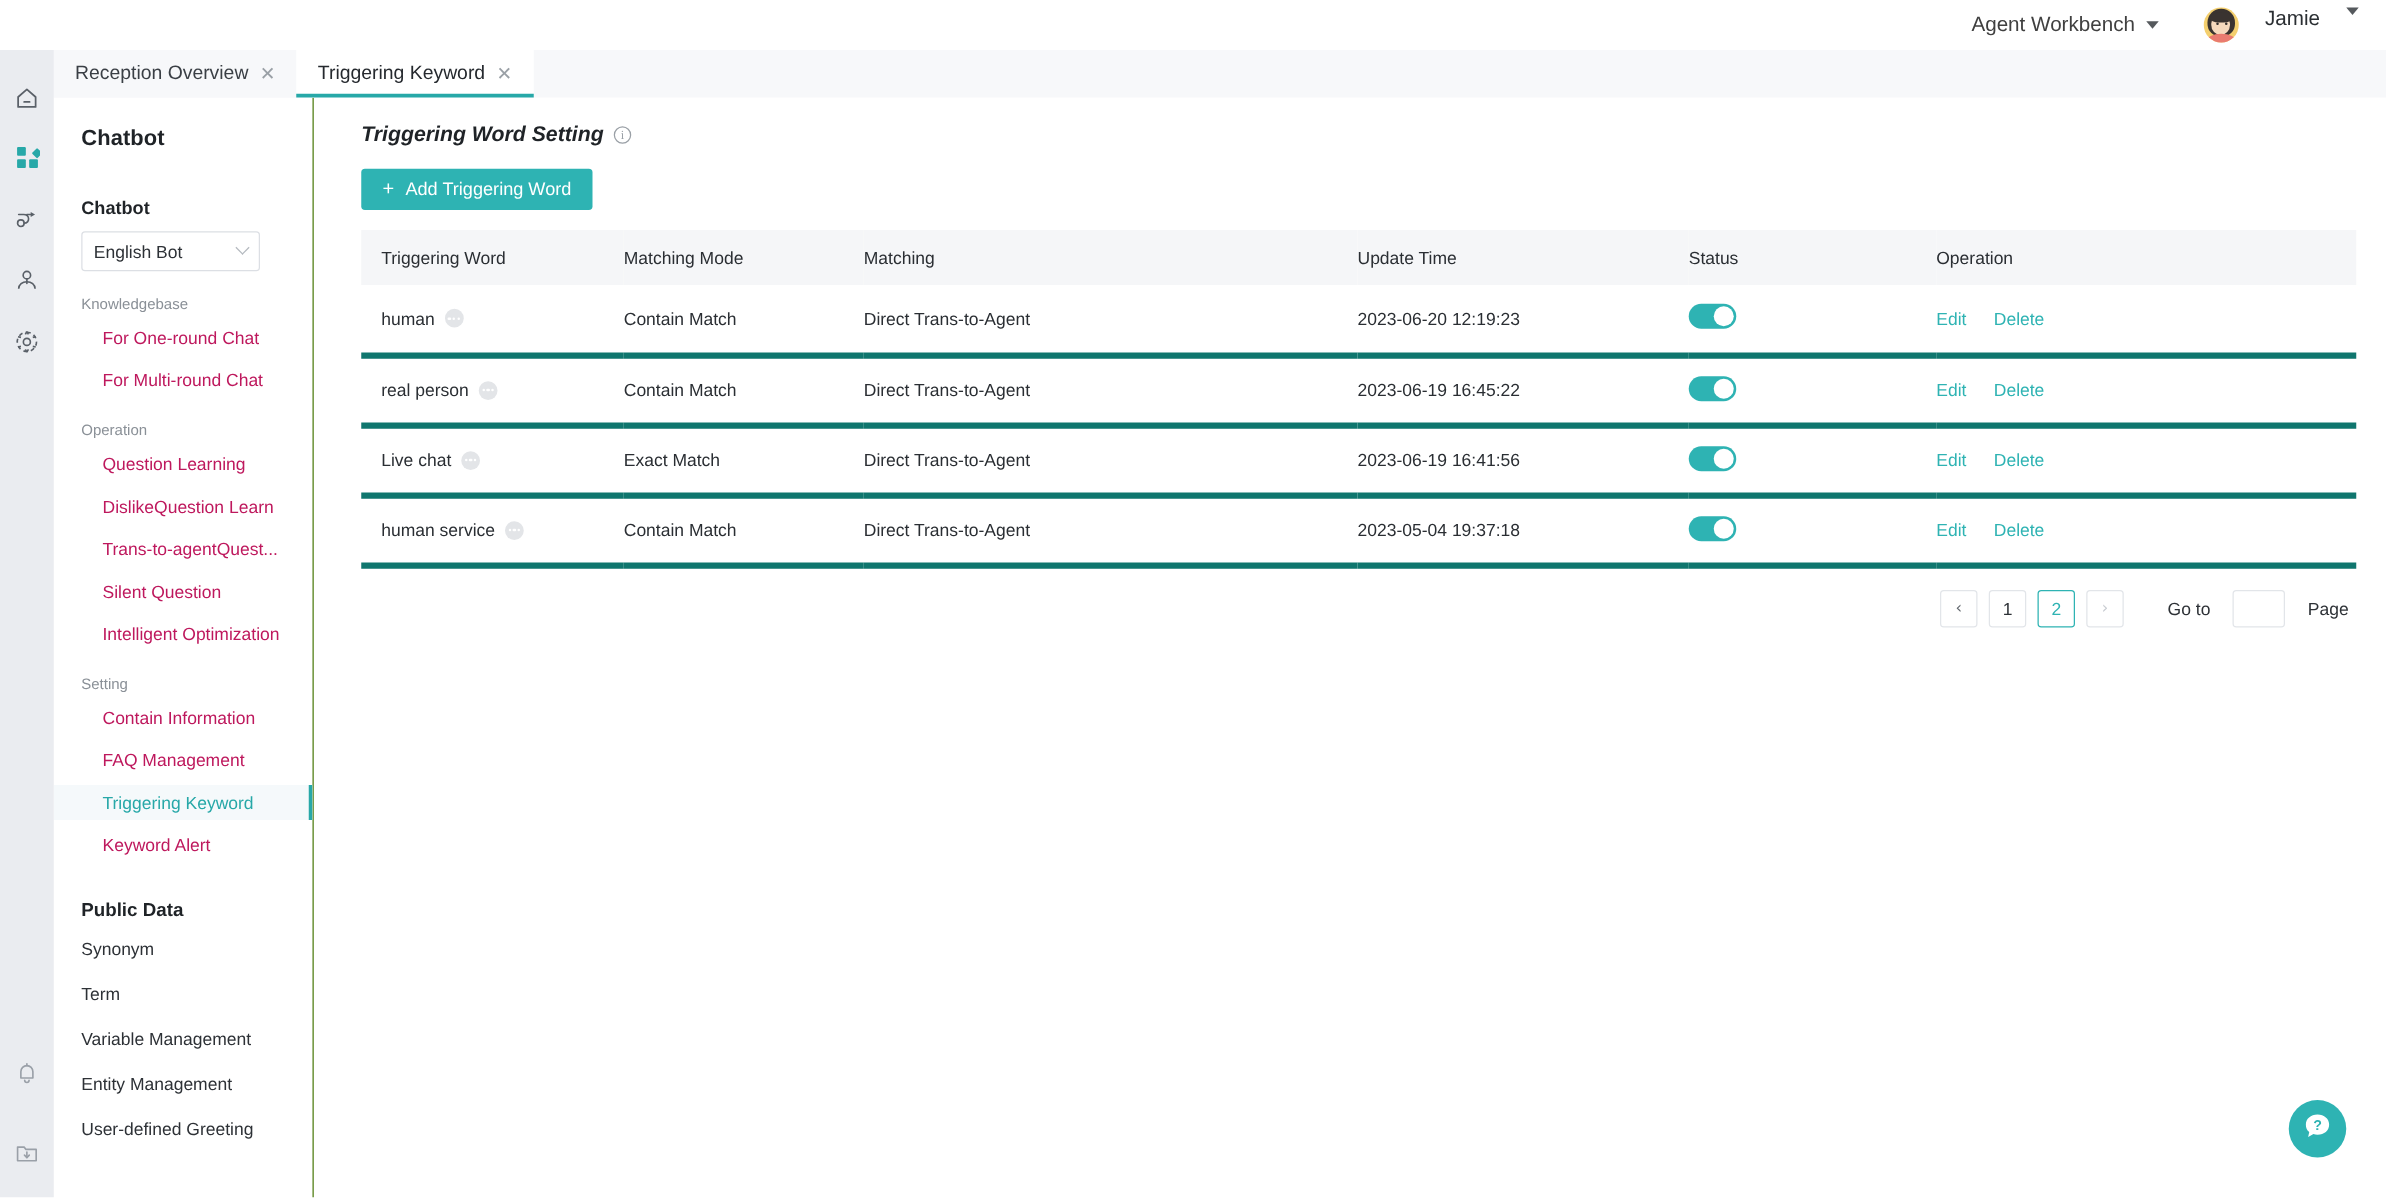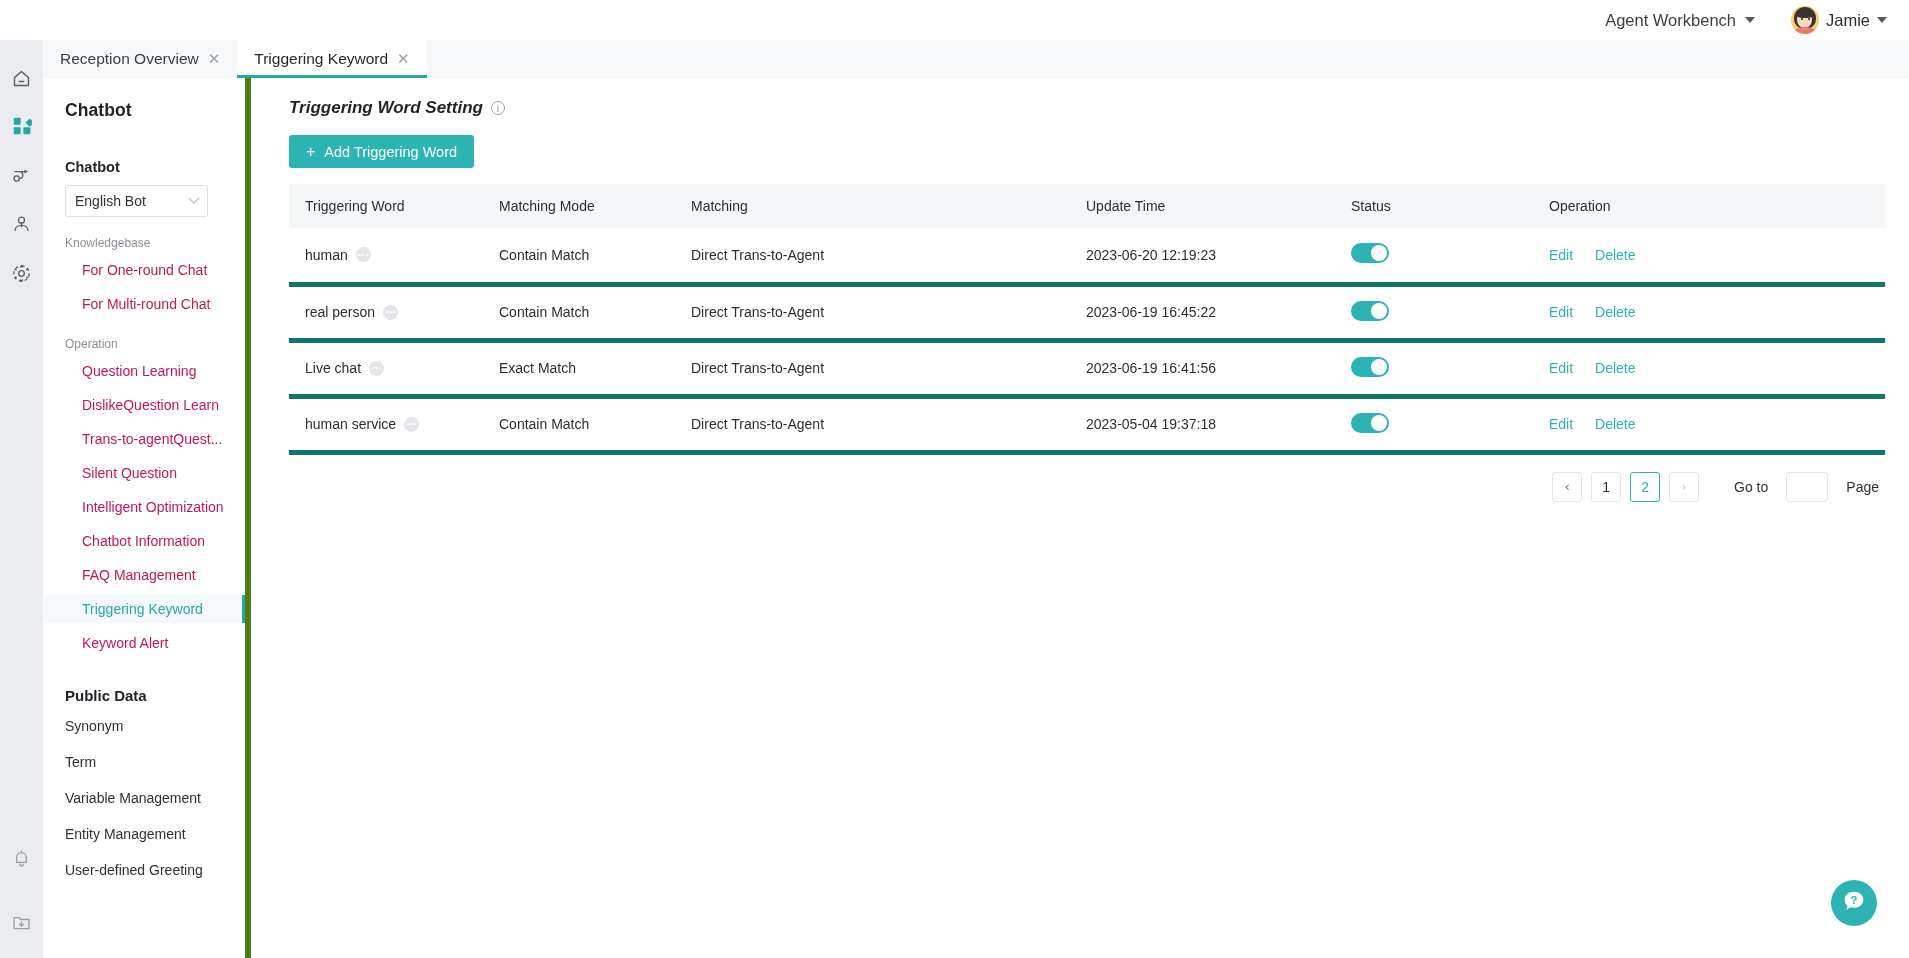--- a/index.html
+++ b/index.html
@@ -21,21 +21,21 @@
   .workbench {
     display: flex; align-items: center; gap: 9px;
     font-size: 16.5px; color: #404040; cursor: pointer;
     margin-right: 36px;
   }
   .caret {
     width: 0; height: 0; border-left: 5px solid transparent;
     border-right: 5px solid transparent; border-top: 6px solid #55595d;
     display: inline-block;
   }
-  .userbox { display: flex; align-items: center; gap: 7px; cursor: pointer; }
+  .userbox { display: flex; gap: 21px; cursor: pointer; }
   .avatar {
     width: 28px; height: 28px; border-radius: 50%;
     background: #f4cf6e; position: relative; overflow: hidden;
     flex: 0 0 auto;
   }
   .avatar .hair-back {
     position: absolute; left: 3px; top: 1px; width: 22px; height: 22px;
     border-radius: 50% 50% 45% 45%; background: #3a3330;
   }
   .avatar .face {
@@ -102,21 +102,21 @@
   }
   .tab .tab-close {
     font-size: 15px; color: #9aa0a6; line-height: 1;
     font-family: "DejaVu Sans", sans-serif;
   }
 
   
   .sidebar {
     position: absolute; left: 43px; top: 78px;
     width: 208px; height: 880px; background: #ffffff;
-    border-right: 6px solid #4d7c0f; overflow: hidden;
+    border-right: 1px solid #4d7c0f; overflow: hidden;
   }
   .sb-title {
     font-size: 17.5px; font-weight: bold; color: #1f2327;
     padding: 22px 0 0 22px; letter-spacing: .1px;
   }
   .sb-sub-title {
     font-size: 14.5px; font-weight: bold; color: #1f2327;
     padding: 38px 0 0 22px;
   }
   .bot-select {
@@ -404,22 +404,23 @@
     <div class="sb-item">
       <span>Trans-to-agentQuest...</span>
     </div>
     <div class="sb-item">
       <span>Silent Question</span>
     </div>
     <div class="sb-item">
       <span>Intelligent Optimization</span>
     </div>
 
-    <div class="sb-item">
-      <span>Chatbot Information</span>
+    <div class="sb-group">Setting</div>
+    <div class="sb-item">
+      <span>Contain Information</span>
     </div>
     <div class="sb-item">
       <span>FAQ Management</span>
     </div>
     <div class="sb-item active">
       <span>Triggering Keyword</span>
     </div>
     <div class="sb-item">
       <span>Keyword Alert</span>
     </div>

